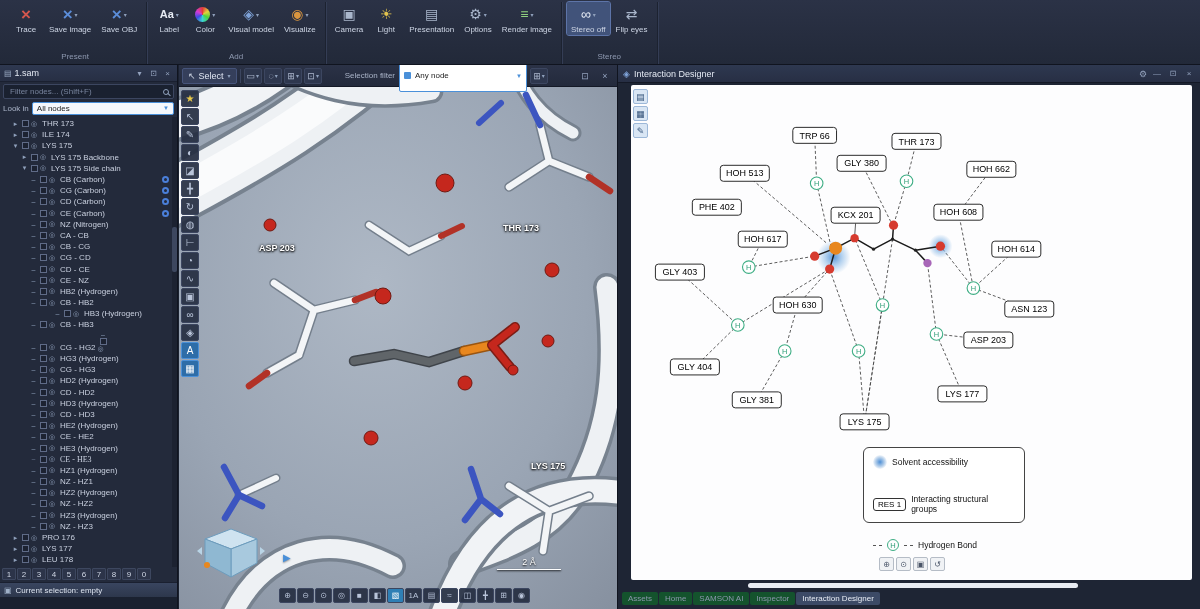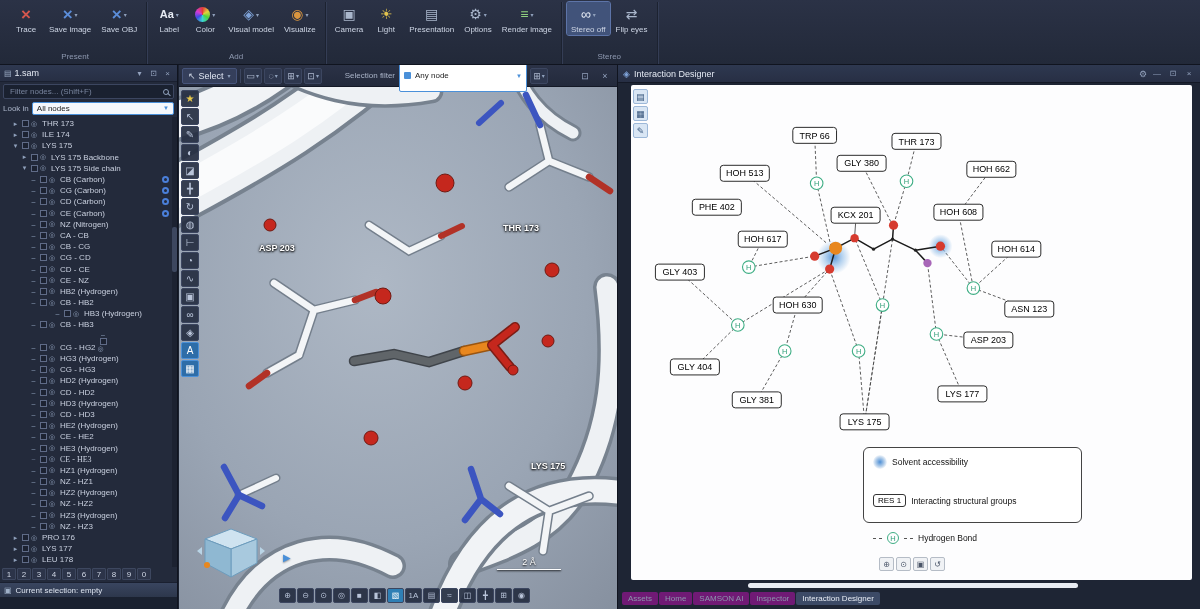--- a/index.html
+++ b/index.html
@@ -111,36 +111,36 @@
     padding:0 5px;gap:4px;font-size:9px;color:#e3e8f2;border-bottom:1px solid #141926;}
   .dz-mol-icon{color:#7fa3d9;font-size:9px;}
   .dz-gear{color:#93a2bd;font-size:9px;}
   .dz-title{margin-right:auto;}
   .dz-win{color:#93a2bd;font-size:8px;width:12px;text-align:center;}
   .dz-canvas{position:absolute;left:13px;right:8px;top:20px;height:495px;background:#fdfdfe;border-radius:2px;overflow:hidden;}
   .dz-svg{position:absolute;inset:0;width:100%;height:100%;}
   .dz-side{position:absolute;left:2px;top:4px;display:flex;flex-direction:column;gap:2px;}
   .dz-sbtn{width:15px;height:15px;background:#d9e6f4;border:1px solid #9db8d8;border-radius:2px;color:#35547a;
     font-size:9px;display:flex;align-items:center;justify-content:center;}
-  .dz-legend{position:absolute;left:232px;top:362px;width:219px;height:76px;border:1px solid #444;border-radius:6px;
+  .dz-legend{position:absolute;left:232px;top:362px;width:162px;height:76px;border:1px solid #444;border-radius:6px;
     background:#fff;padding:7px 9px;display:flex;flex-direction:column;justify-content:space-between;gap:25px;}
   .lg-row{display:flex;align-items:center;gap:5px;}
   .lg-glow{width:14px;height:14px;border-radius:50%;flex:none;
     background:radial-gradient(circle,#4d8fd6 0%,rgba(109,160,214,.5) 45%,rgba(109,160,214,0) 75%);}
   .lg-res{border:1px solid #333;border-radius:3px;font-size:8px;padding:1px 4px;color:#000;flex:none;}
   .lg-dash{width:9px;border-top:1px dashed #555;height:0;flex:none;}
   .lg-h{width:12px;height:12px;border:1px solid #3fae85;border-radius:50%;color:#2f9e77;font-size:7.5px;
     display:flex;align-items:center;justify-content:center;flex:none;}
   .lg-text{font-size:8.5px;color:#111;}
   .dz-bottom{position:absolute;left:248px;top:472px;display:flex;gap:2px;}
   .dz-bbtn{width:15px;height:14px;background:#f0f2f5;border:1px solid #b5bcc6;border-radius:2px;color:#4a5568;
     font-size:8px;display:flex;align-items:center;justify-content:center;}
   .dz-scroll{position:absolute;left:130px;top:518px;width:330px;height:5px;background:#e8ecf2;border-radius:3px;}
   .dz-tabs{position:absolute;left:4px;bottom:4px;display:flex;gap:1px;font-size:8px;}
-  .dz-tab{padding:2px 6px;color:#8b97ad;background:#701a75;border-radius:2px;}
+  .dz-tab{padding:2px 6px;color:#8b97ad;background:#14532d;border-radius:2px;}
   .dz-tab.active{background:#3c4a66;color:#e8edf5;}
   .tool-glyph{pointer-events:none;}
 </style>
 </head>
 <body>
 
 <div class="toolbar">
   <div id="tb-groups" style="display:flex;">
       <div class="tb-group">
         <div class="tb-row">

